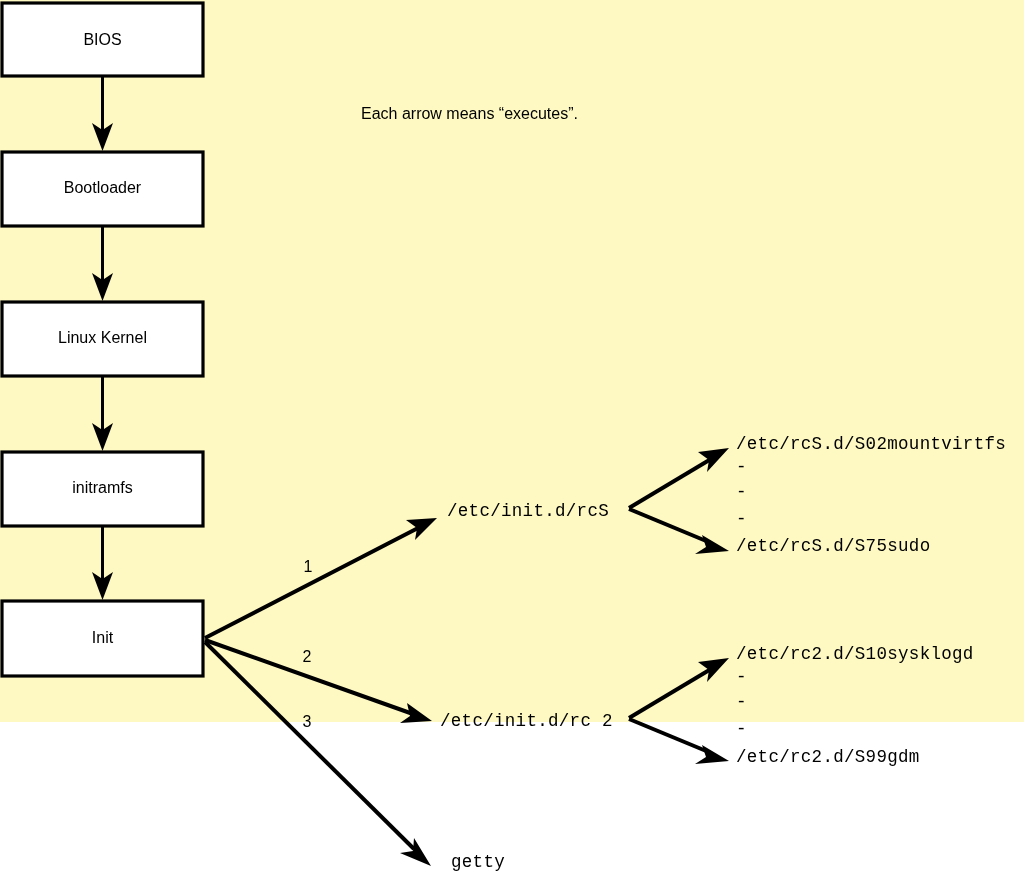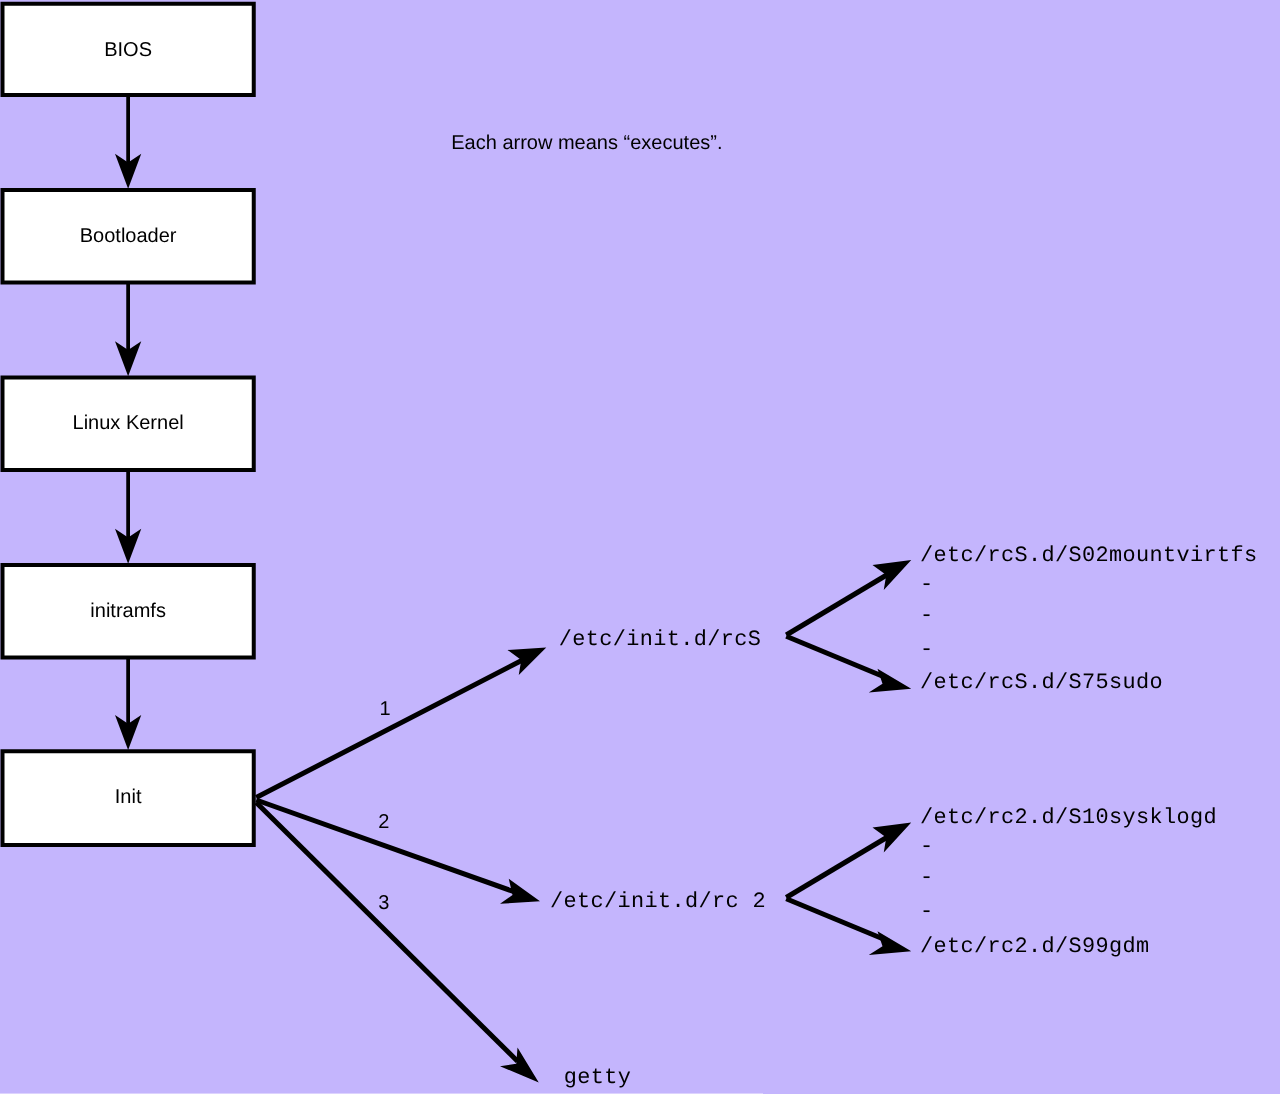--- a/index.html
+++ b/index.html
@@ -10,22 +10,22 @@
   }
   body {
     width: 1024px;
     height: 875px;
     font-family: "Liberation Sans", sans-serif;
     overflow: hidden;
   }
   #diagram-root {
     position: relative;
     width: 1024px;
-    height: 875px;
-    background: #c4b5fd;
+    height: 722px;
+    background: #fef9c3;
   }
   svg#boot-diagram {
     display: block;
     width: 1024px;
     height: 875px;
   }
   .node-box {
     fill: #ffffff;
     stroke: #000000;
     stroke-width: 3.2;

